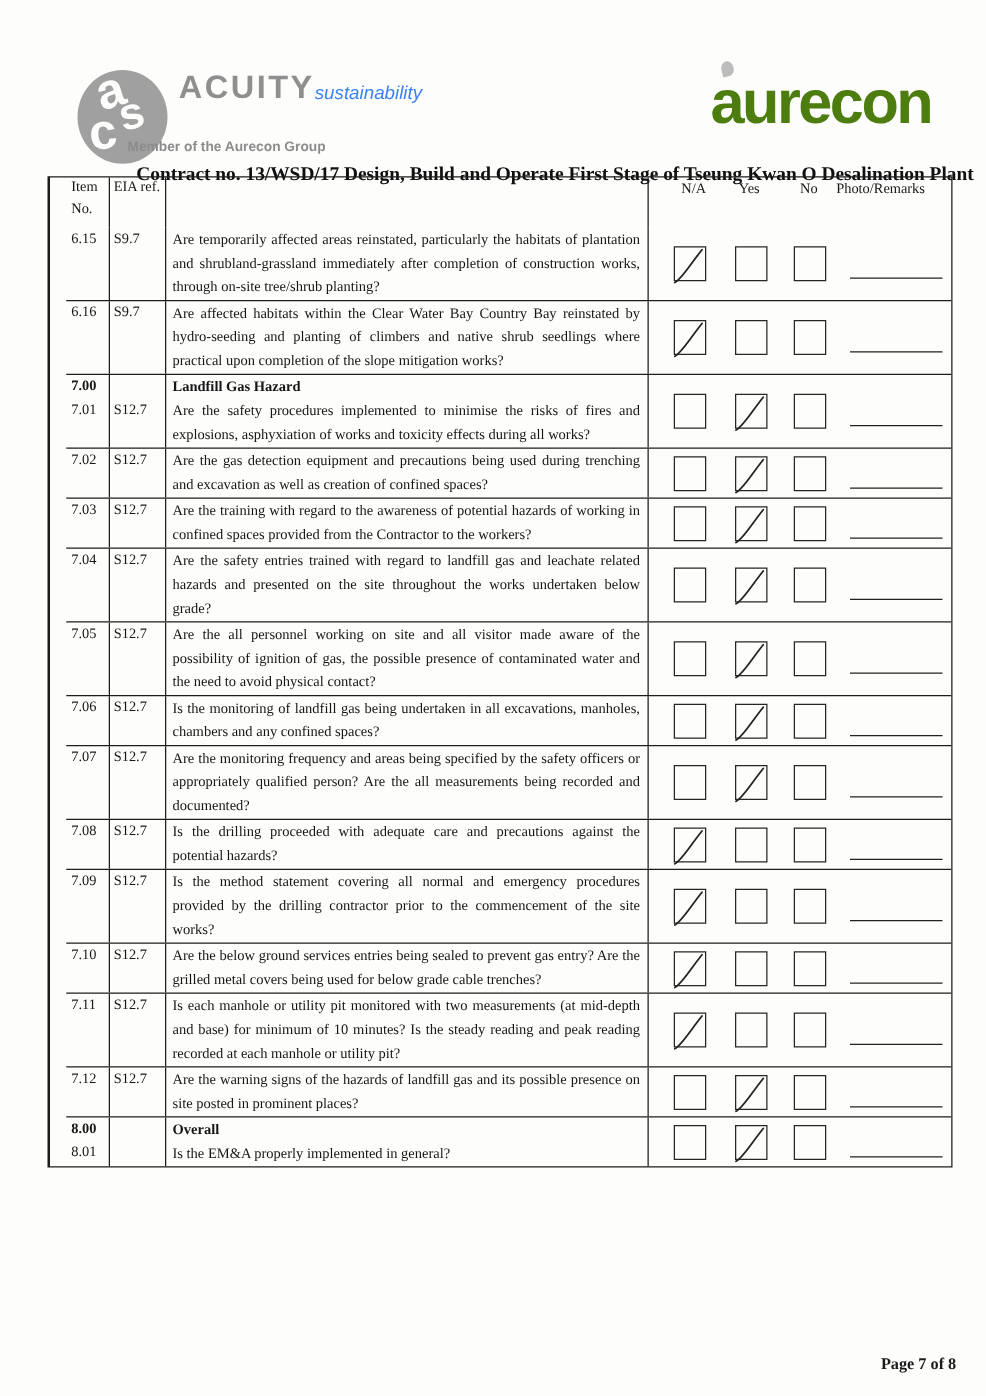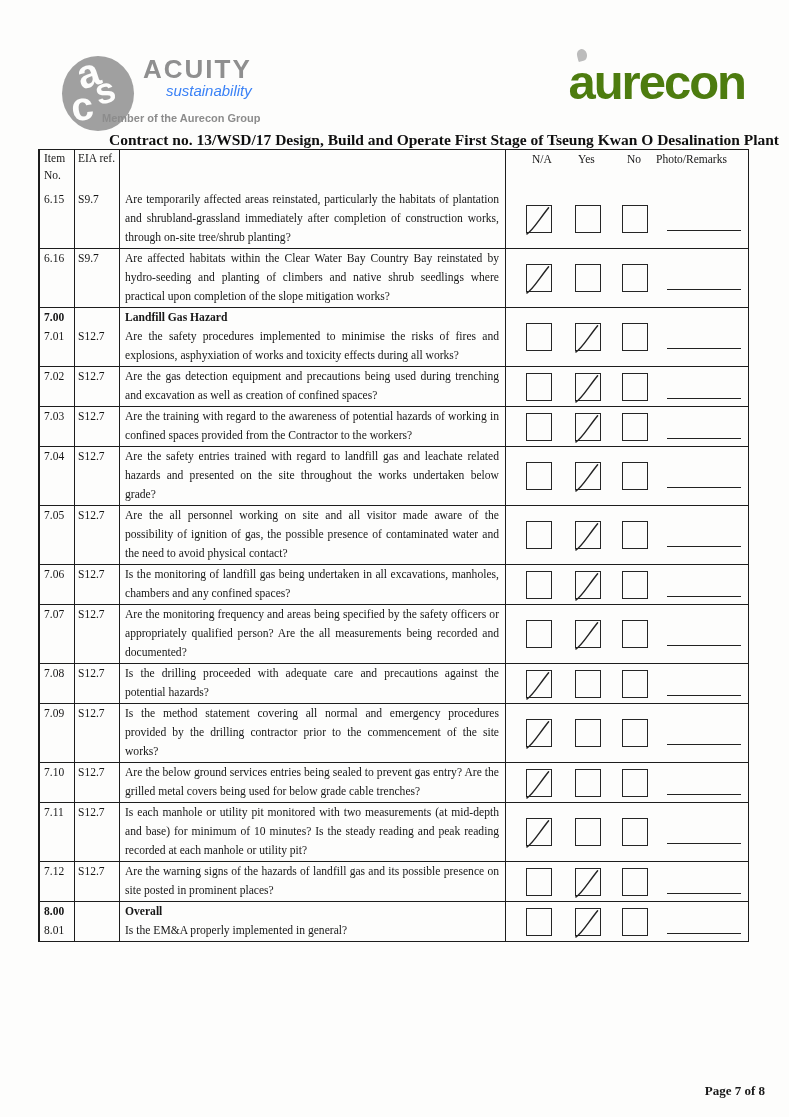--- a/index.html
+++ b/index.html
@@ -8,32 +8,32 @@
     font-family:"Liberation Serif",serif;color:#161616;overflow:hidden;
   }
 
   
   .acuity{position:absolute;left:62px;top:56px;display:flex;align-items:flex-start;}
   .monogram{position:relative;width:72px;height:75px;border-radius:50%;background:#a0a0a0;flex:0 0 auto;}
   .monogram span{position:absolute;color:#fdfdfc;font-family:"Liberation Sans",sans-serif;font-weight:bold;line-height:1;}
   .m-a{left:15px;top:-3px;font-size:40px;transform:rotate(-18deg);}
   .m-s{left:33px;top:17px;font-size:36px;transform:rotate(-14deg);}
   .m-c{left:9px;top:30px;font-size:40px;transform:rotate(-8deg);}
-  .acuity-text{margin-left:9px;display:flex;flex-direction:column;align-items:flex-end;}
+  .acuity-text{margin-left:9px;display:flex;flex-direction:row;align-items:flex-end;}
   .acuity-name{font-family:"Liberation Sans",sans-serif;font-weight:bold;font-size:26px;letter-spacing:2px;color:#8f8f8f;line-height:1.05;}
   .acuity-tagline{font-family:"Liberation Sans",sans-serif;font-size:15px;color:#3b82f6;line-height:1.1;font-style:italic;}
   .member-line{position:absolute;left:102px;top:112px;font-family:"Liberation Sans",sans-serif;font-weight:bold;font-size:11px;color:#8c8c8c;white-space:nowrap;}
   .aurecon{position:absolute;right:44px;top:58px;font-family:"Liberation Sans",sans-serif;font-weight:bold;font-size:49px;letter-spacing:-2px;color:#4d7c0f;line-height:1;}
   .aurecon-accent{position:absolute;left:9px;top:-9px;width:10px;height:12px;background:#bcbcbc;border-radius:50% 50% 50% 10%;transform:rotate(-15deg);}
 
   
   .doc-title{position:absolute;left:30px;right:10px;top:131px;text-align:right;font-weight:bold;font-size:15.5px;color:#101010;white-space:nowrap;}
 
   
-  .table{position:absolute;left:38px;top:149px;width:708px;border:1.5px solid #1d1d1d;border-left-width:2.5px;background:transparent;}
+  .table{position:absolute;left:38px;top:141px;width:708px;border:1.5px solid #1d1d1d;border-left-width:2.5px;background:transparent;padding-left:13px;}
   .trow{display:flex;min-height:38px;}
   .trow + .trow{border-top:1px solid #1d1d1d;}
   .cell{box-sizing:border-box;}
   .c-item{width:35px;border-right:1px solid #1d1d1d;padding:0 2px 0 4px;font-size:11.5px;line-height:19px;}
   .c-eia{width:45px;border-right:1px solid #1d1d1d;padding:0 1px 0 3px;font-size:11.5px;line-height:19px;}
   .c-q{width:386px;border-right:1px solid #1d1d1d;padding:0 6px 1px 5px;font-size:11.6px;line-height:19px;text-align:justify;}
   .c-checks{flex:1;position:relative;}
   .thead{min-height:40px;}
   .thead .ln{line-height:17px;font-size:11.5px;}
   .section-title{font-weight:bold;}

